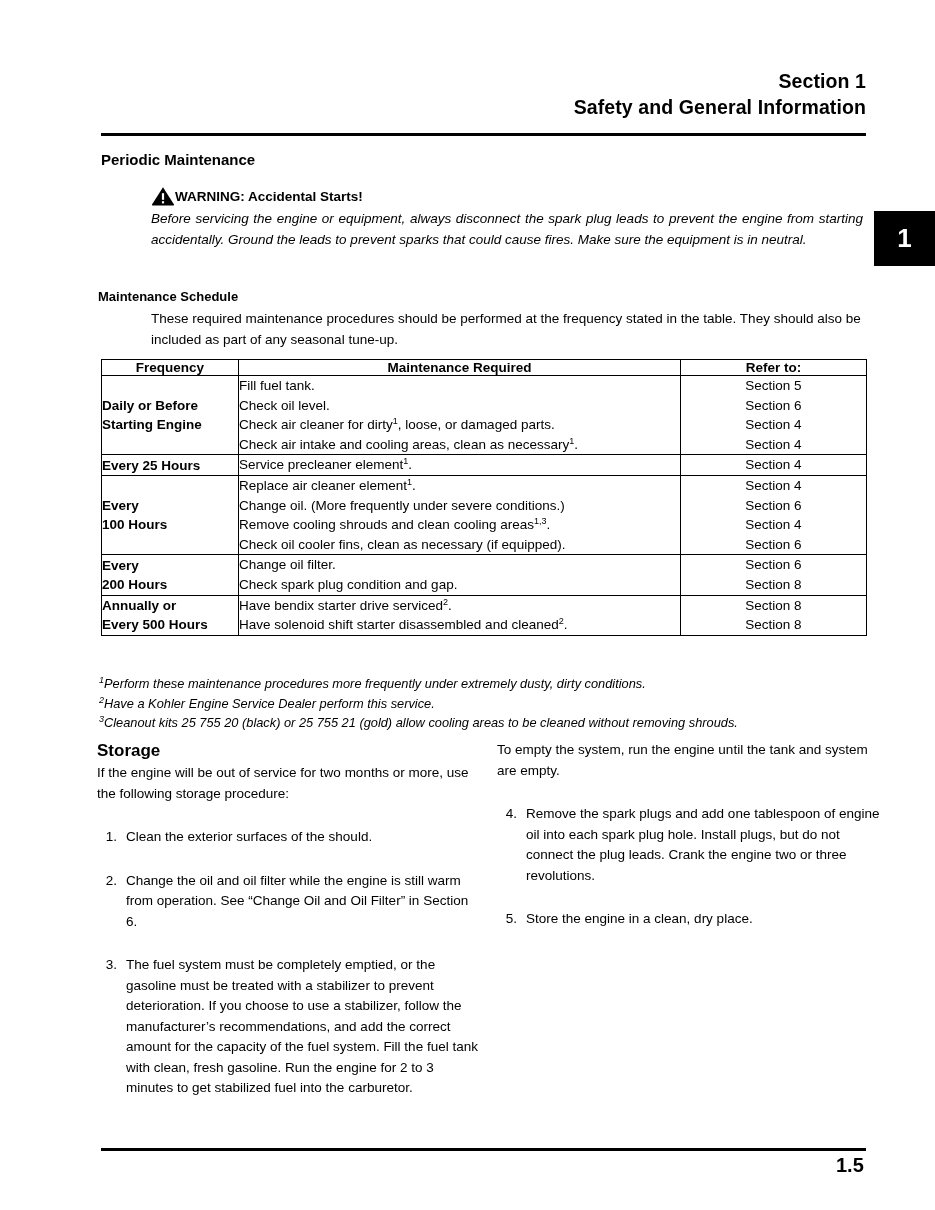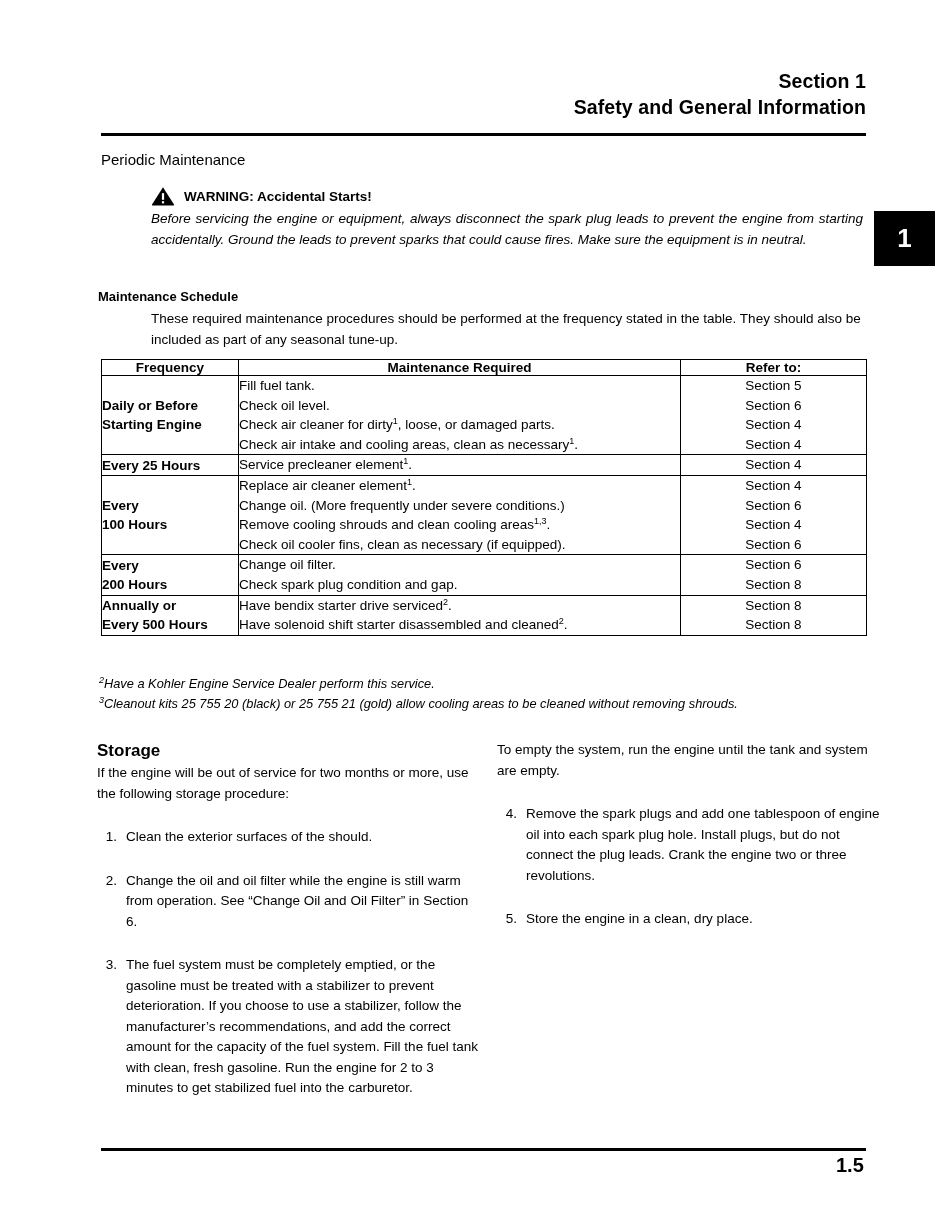--- a/index.html
+++ b/index.html
@@ -69,33 +69,33 @@
     align-items: center;
     justify-content: center;
   }
 
   
   .pm-title {
     position: absolute;
     left: 101px;
     top: 151px;
     font-size: 15px;
-    font-weight: normal;
+    font-weight: bold;
   }
 
   .warn-block {
     position: absolute;
     left: 151px;
     top: 186px;
     width: 715px;
   }
   .warn-head {
     display: flex;
     align-items: center;
-    gap: 9px;
+    gap: 0;
     height: 20px;
   }
   .warn-tri {
     width: 24px;
     height: 20px;
     display: block;
   }
   .warn-title {
     font-size: 13.5px;
     font-weight: bold;
@@ -340,20 +340,21 @@
           </td>
           <td class="ref-cell">
             <div>Section 8</div>
             <div>Section 8</div>
           </td>
         </tr>
       </tbody>
   </table>
 
   <div class="footnotes" id="footnotes">
+      <div><sup>1</sup>Perform these maintenance procedures more frequently under extremely dusty, dirty conditions.</div>
       <div><sup>2</sup>Have a Kohler Engine Service Dealer perform this service.</div>
       <div><sup>3</sup>Cleanout kits 25 755 20 (black) or 25 755 21 (gold) allow cooling areas to be cleaned without removing shrouds.</div>
     </div>
 
   <div class="col-left">
     <div class="storage-title">Storage</div>
     <p class="para">If the engine will be out of service for two months or more, use the following storage procedure:</p>
     <ol class="steps" id="steps-left">
         <li class="step">
           <span class="step-num">1.</span>

